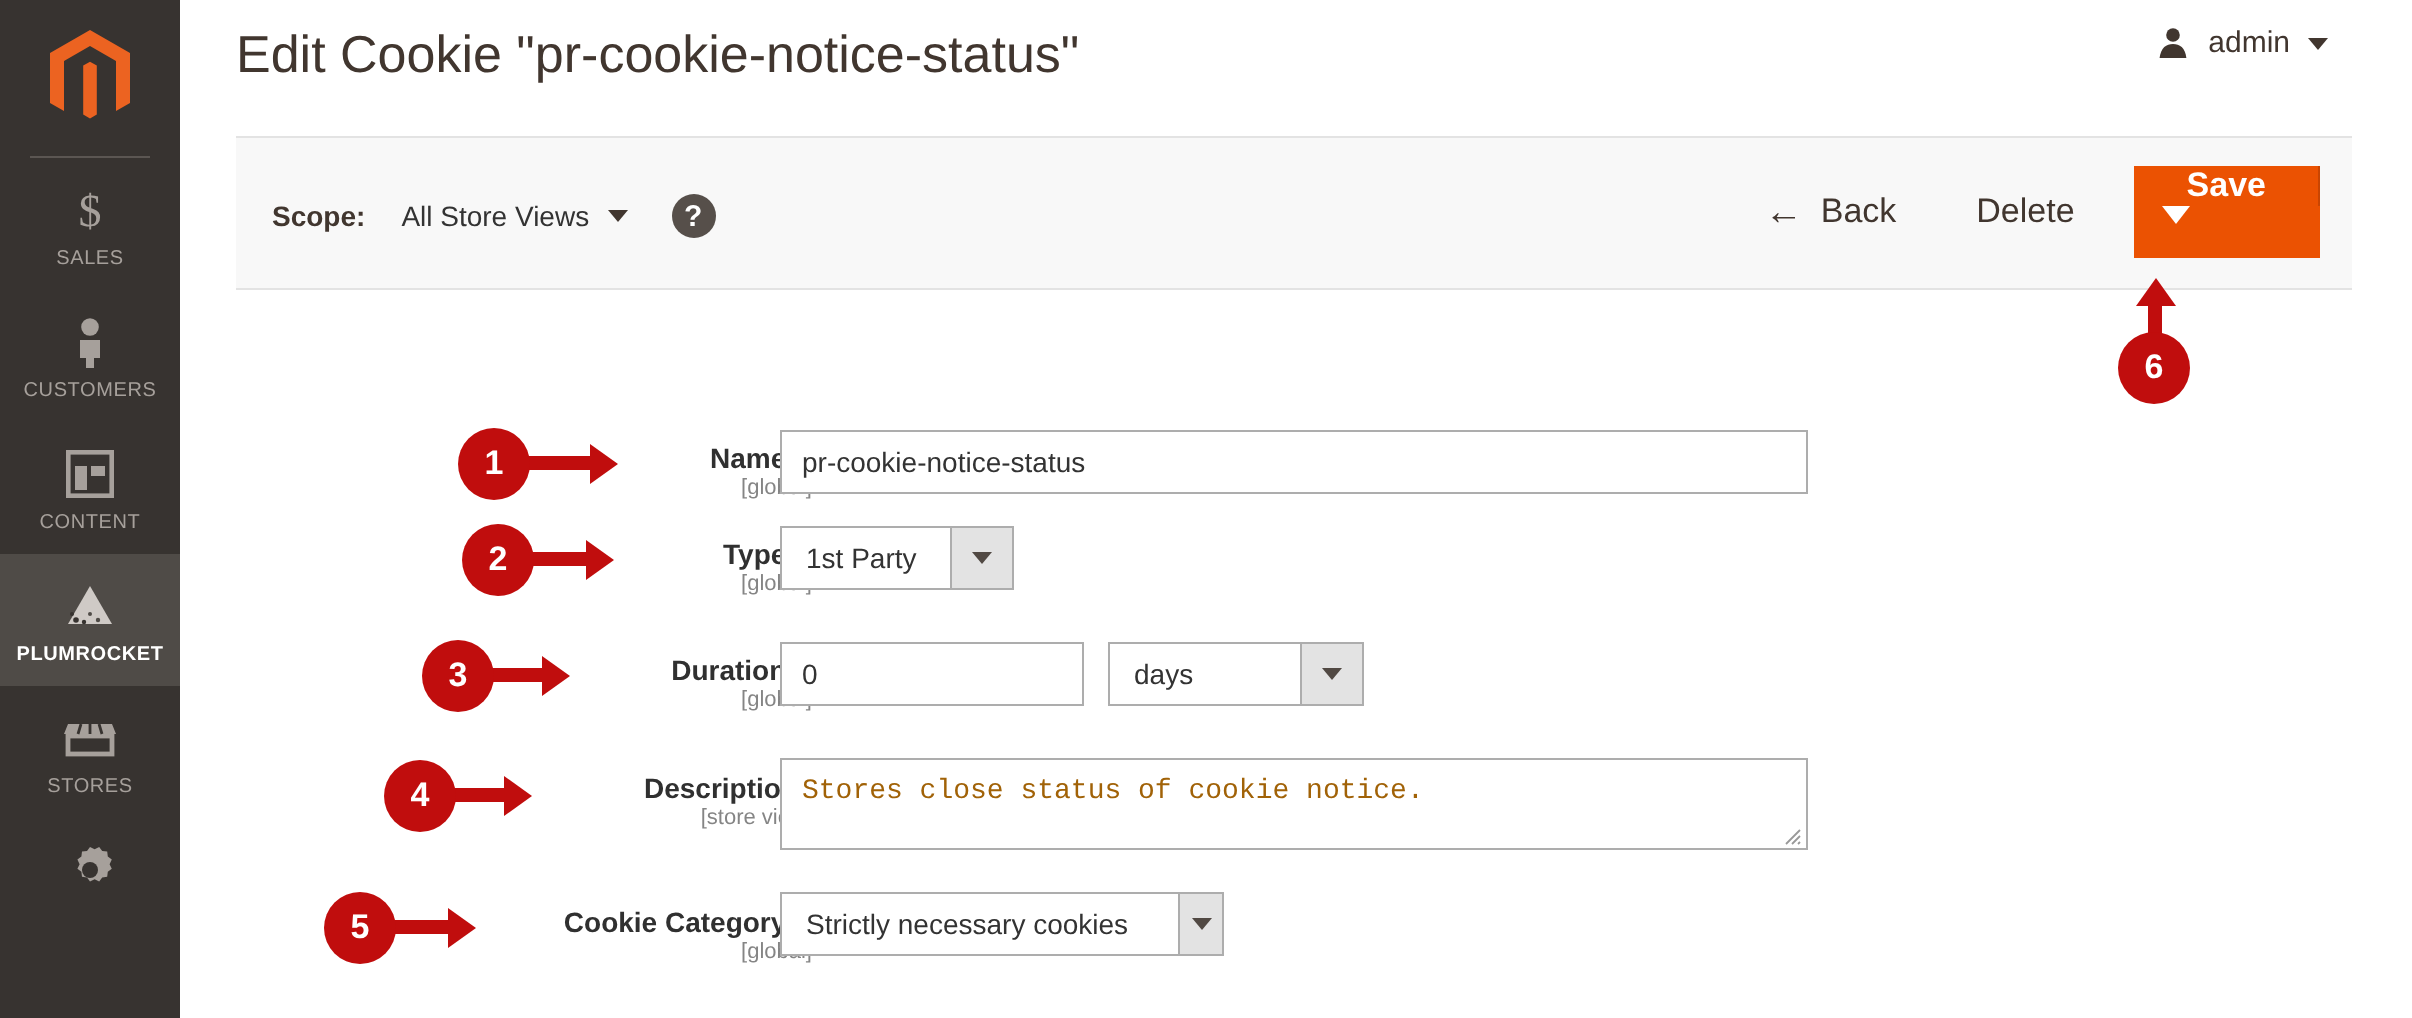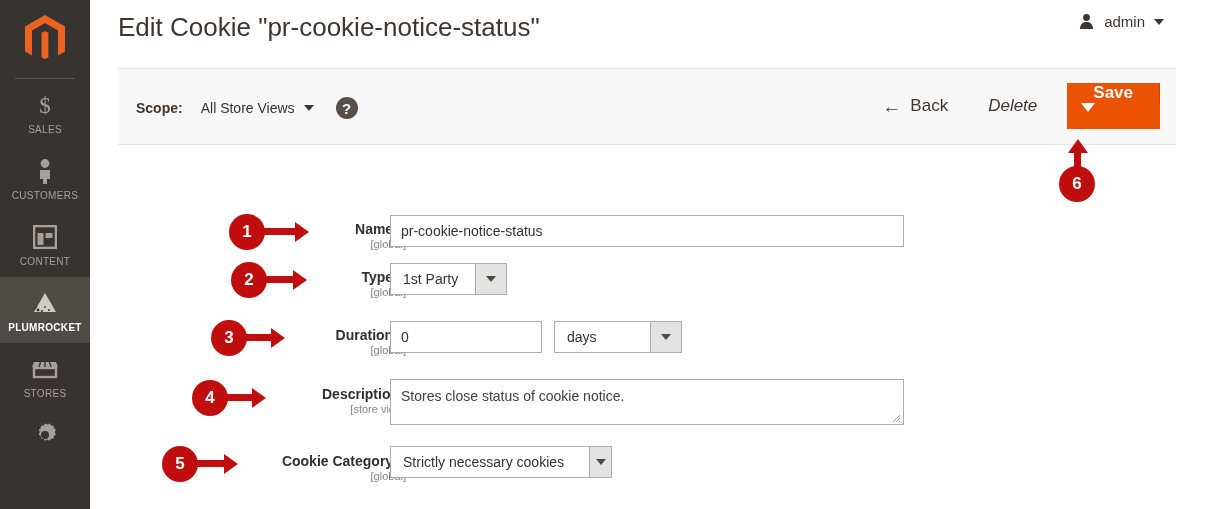--- a/index.html
+++ b/index.html
@@ -159,21 +159,20 @@
   }
   .arrow-left-glyph {
     font-size: 19px;
     line-height: 1;
   }
   #delete-button {
     font-size: 17px;
     color: #41362f;
     cursor: pointer;
     padding: 0 30px 0 26px;
-    font-style: italic;
   }
   #save-split {
     display: flex;
     height: 46px;
     background: #eb5202;
     flex-direction: column;
   }
   #save-button {
     display: flex;
     align-items: center;
@@ -276,23 +275,23 @@
     border-left: 5px solid transparent;
     border-right: 5px solid transparent;
     border-top: 6px solid #514943;
   }
   .textarea-box {
     position: absolute;
     box-sizing: border-box;
     border: 1px solid #adadad;
     background: #ffffff;
     font-size: 14px;
-    color: #404040;
+    color: #a16207;
     padding: 8px 10px;
-    font-family: Liberation Sans, sans-serif;
+    font-family: Liberation Mono, monospace;
     overflow: hidden;
   }
   .resize-grip {
     position: absolute;
     right: 2px; bottom: 1px;
     width: 10px; height: 10px;
   }
 
   
   .callout {

